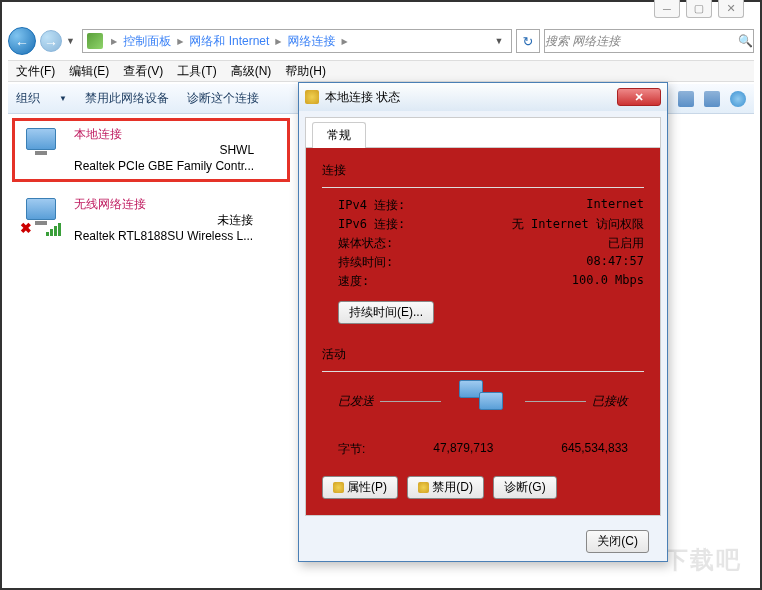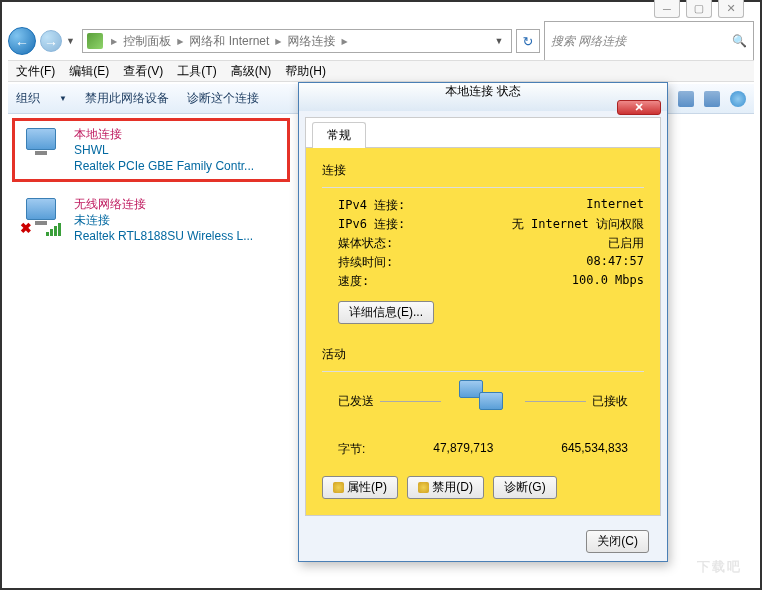--- a/index.html
+++ b/index.html
@@ -10,25 +10,25 @@
 .winctrl { position: absolute; top: 0; right: 18px; display: flex; gap: 6px; }
 .winctrl div { width: 26px; height: 18px; border: 1px solid #bbb; border-top: none; border-radius: 0 0 3px 3px; display: flex; align-items: center; justify-content: center; color: #888; font-size: 11px; background: #f7f7f7; }
 
 
 .nav { position: absolute; top: 26px; left: 8px; right: 8px; height: 30px; display: flex; align-items: center; gap: 4px; }
 .nav-back, .nav-fwd { width: 28px; height: 28px; border-radius: 50%; background: radial-gradient(circle at 30% 30%, #7fc4f0, #1a6fb5); color: #fff; display: flex; align-items: center; justify-content: center; font-size: 14px; border: 1px solid #1a6fb5; }
 .nav-fwd { width: 22px; height: 22px; opacity: 0.5; }
 .nav-dd { width: 12px; font-size: 9px; color: #555; }
 .addrbar { flex: 1; height: 24px; border: 1px solid #aaa; background: #fff; display: flex; align-items: center; padding: 0 4px; font-size: 12px; }
 .addr-icon { width: 16px; height: 16px; background: linear-gradient(135deg,#5a9f3a,#8fd46b); margin-right: 4px; border-radius: 2px; }
-.crumb { padding: 0 2px; color: #737373; }
+.crumb { padding: 0 2px; color: #3b82f6; }
 .crumb-sep { color: #888; font-size: 8px; padding: 0 4px; }
 .addr-dd { margin-left: auto; width: 16px; color: #555; font-size: 9px; text-align: center; }
 .refresh-btn { width: 24px; height: 24px; border: 1px solid #aaa; display: flex; align-items: center; justify-content: center; color: #2a6db5; font-size: 13px; }
-.searchbox { width: 210px; height: 40px; border: 1px solid #aaa; background: #fff; display: flex; align-items: center; padding: 0 6px; color: #888; font-style: italic; }
+.searchbox { width: 210px; height: 24px; border: 1px solid #aaa; background: #fff; display: flex; align-items: center; padding: 0 0; color: #888; font-style: italic; }
 .searchbox span.mag { margin-left: auto; color: #3a7fc7; font-style: normal; }
 
 
 .menubar { position: absolute; top: 60px; left: 8px; right: 8px; height: 22px; display: flex; align-items: center; gap: 14px; padding-left: 8px; font-size: 12px; color: #000; background: #f6f6f6; border-top: 1px solid #ddd; border-bottom: 1px solid #ddd; }
 
 
 .toolbar { position: absolute; top: 84px; left: 8px; right: 8px; height: 30px; background: linear-gradient(#f8fbff,#e3eef9); display: flex; align-items: center; padding: 0 8px; gap: 18px; color: #1a3a5f; font-size: 12px; border-bottom: 1px solid #c8d7e7; }
 .toolbar .tbitem { display: flex; align-items: center; gap: 19px; }
 .toolbar .right { margin-left: auto; display: flex; gap: 10px; }
 .tb-icon { width: 16px; height: 16px; background: linear-gradient(#8fb3d9,#5a8fc7); border-radius: 2px; }
@@ -41,50 +41,50 @@
 .net-item.i2 { top: 82px; }
 .net-icon { width: 44px; height: 40px; position: relative; }
 .monitor { width: 30px; height: 22px; background: linear-gradient(#9fcaf0,#5a9fd8); border: 1px solid #3a7fb5; border-radius: 2px; position: absolute; top: 2px; left: 6px; }
 .monitor:after { content:""; position: absolute; bottom:-6px; left: 8px; width: 12px; height: 4px; background: #888; }
 .redx { position: absolute; left: 0; bottom: 0; color: #c00; font-weight: bold; font-size: 14px; }
 .bars { position: absolute; left: 26px; bottom: 0; display: flex; gap: 1px; align-items: flex-end; }
 .bars span { width: 3px; background: #3a9f3a; }
 .bars span:nth-child(1){height:4px}.bars span:nth-child(2){height:7px}.bars span:nth-child(3){height:10px}.bars span:nth-child(4){height:13px}
 .net-text { font-size: 12px; color: #333; line-height: 1.35; }
 .net-text .t1 { color: #be185d; }
-.net-text .t2, .net-text .t3 { color: #0369a1; }
+.net-text .t2, .net-text .t3 { color: #000000; text-align: right; }
 
 
 .dialog { position: absolute; top: 82px; left: 298px; width: 370px; border: 1px solid #4a7fb5; background: #eef3fa; box-shadow: 2px 4px 10px rgba(0,0,0,0.25); }
-.dlg-title { height: 28px; background: linear-gradient(#fdfefe,#dde9f5); display: flex; align-items: center; padding: 0 6px; font-size: 12px; color: #000; flex-direction: column; }
+.dlg-title { height: 28px; background: linear-gradient(#fdfefe,#dde9f5); display: flex; align-items: center; padding: 0 6px; font-size: 12px; color: #000; }
 .dlg-title .shield { width: 14px; height: 14px; background: radial-gradient(circle,#f0d050,#d0a020); border-radius: 2px; margin-right: 6px; }
 .dlg-close { margin-left: auto; width: 44px; height: 18px; background: linear-gradient(#e88,#c33); border: 1px solid #a22; border-radius: 3px; color: #fff; display: flex; align-items: center; justify-content: center; font-size: 11px; font-weight: bold; }
-.dlg-body { background: #fde047; margin: 6px; border: 1px solid #ccc; padding: 0; }
+.dlg-body { background: #b91c1c; margin: 6px; border: 1px solid #ccc; padding: 0; }
 .tab-strip { display: flex; background: #fff; border-bottom: 1px solid #ccc; }
 .tab { padding: 4px 14px; border: 1px solid #ccc; border-bottom: none; background: #fff; margin: 4px 0 -1px 6px; border-radius: 3px 3px 0 0; font-size: 12px; }
 .tab-content { padding: 14px 16px 16px 16px; font-size: 12px; }
 .section-title { margin-bottom: 8px; }
 .kv { display: flex; padding: 1px 0 1px 16px; }
 .kv .k { width: 90px; font-family: SimSun, monospace; }
 .kv .v { margin-left: auto; text-align: right; font-family: SimSun, monospace; }
 hr.sep { border: none; border-top: 1px solid #ddd; margin: 2px 0 8px 0; }
 .btn { display: inline-block; padding: 2px 10px; border: 1px solid #888; background: linear-gradient(#fafafa,#e6e6e6); border-radius: 3px; font-size: 12px; margin-right: 6px; }
 .btn .sh { width: 11px; height: 11px; display: inline-block; background: radial-gradient(circle,#f0d050,#d0a020); border-radius: 2px; vertical-align: -2px; margin-right: 3px; }
 .activity { margin-top: 22px; }
-.act-row { display: flex; align-items: center; justify-content: center; padding: 0 16px; margin-top: 8px; }
+.act-row { display: flex; align-items: center; justify-content: center; padding: 0 16px; margin-top: 8px; font-style: italic; }
 .act-icon { width: 56px; height: 42px; position: relative; margin: 0 8px; }
 .act-icon .m1,.act-icon .m2 { width: 24px; height: 18px; background: linear-gradient(#9fcaf0,#5a9fd8); border: 1px solid #3a7fb5; border-radius: 2px; position: absolute; }
 .act-icon .m1 { top: 0; left: 4px; }
 .act-icon .m2 { top: 12px; left: 24px; }
 .act-line { border-top: 1px solid #aaa; flex: 1; margin: 0 6px; }
 .byte-row { display: flex; justify-content: space-between; padding: 6px 16px 0 16px; margin-top: 13px; }
 .btn-row { margin-top: 18px; }
 .dlg-footer { padding: 8px 12px; text-align: right; background: #eef3fa; }
 
-.watermark { position: absolute; right: 12px; bottom: 6px; font-size: 13px; color: rgba(0,0,0,0.1); font-weight: bold; letter-spacing: 2px; }
+.watermark { position: absolute; right: 12px; bottom: 6px; font-size: 24px; color: rgba(0,0,0,0.1); font-weight: bold; letter-spacing: 2px; }
 </style>
 </head>
 <body>
 
 <div class="outer-border"></div>
 
 <div class="winctrl">
   <div>─</div>
   <div>▢</div>
   <div>✕</div>
@@ -196,21 +196,21 @@
           <span class="v">已启用</span>
         </div>
       <div class="kv">
           <span class="k">持续时间:</span>
           <span class="v">08:47:57</span>
         </div>
       <div class="kv">
           <span class="k">速度:</span>
           <span class="v">100.0 Mbps</span>
         </div>
-      <div style="margin:10px 0 0 16px"><span class="btn">详细信息(E)...</span></div>
+      <div style="margin:10px 0 0 16px"><span class="btn">持续时间(E)...</span></div>
 
       <div class="activity">
         <div class="section-title">活动</div>
         <hr class="sep">
         <div class="act-row">
           <span>已发送</span>
           <span class="act-line"></span>
           <div class="act-icon">
               <div class="m1"></div>
               <div class="m2"></div>

